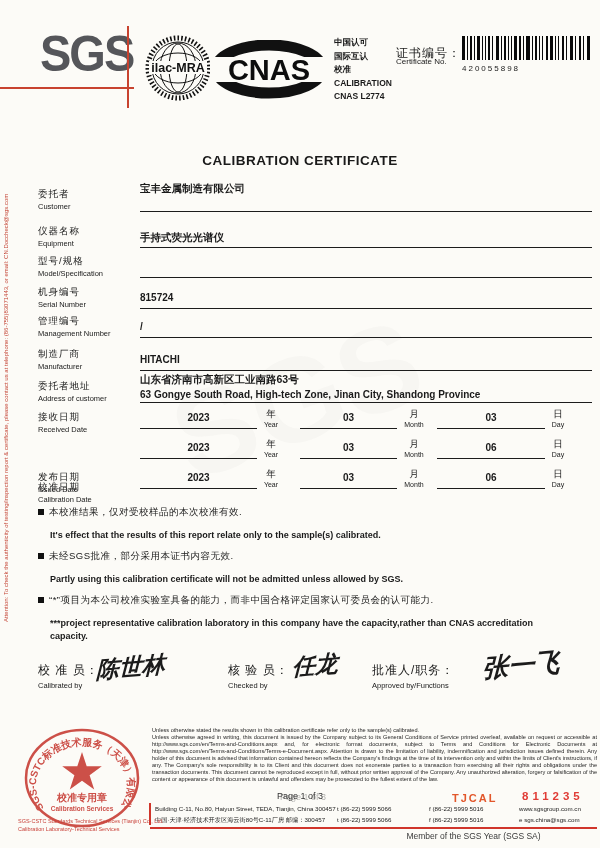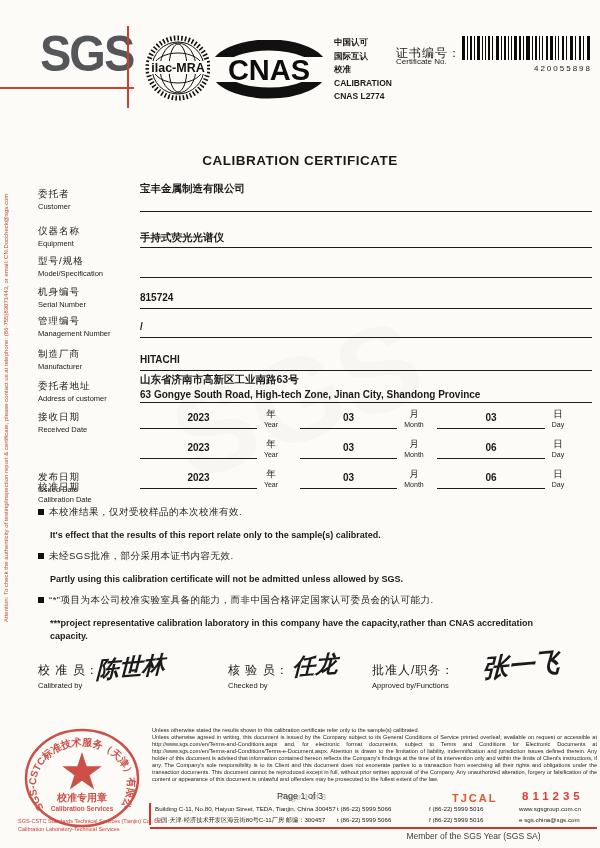--- a/index.html
+++ b/index.html
@@ -9,21 +9,21 @@
 
   
   .sgs-logo{left:40px;top:26px;font-size:47px;font-weight:700;letter-spacing:-2px;color:#55565a;
             font-family:"Liberation Sans",sans-serif;transform:scaleY(1.05);}
   .crop-v{left:127px;top:26px;width:2px;height:82px;background:#c8432f;}
   .crop-h{left:0px;top:87px;width:134px;height:2px;background:#c8432f;}
   .acc-lines{left:334px;top:36px;font-size:8.5px;font-weight:700;line-height:13.5px;}
   .certno-zh{left:396px;top:45px;font-size:12px;letter-spacing:1px;}
   .certno-en{left:396px;top:57px;font-size:8px;}
   .barcode{left:462px;top:36px;}
-  .barcode-num{left:462px;top:64px;width:130px;text-align:right;font-size:8px;letter-spacing:2px;}
+  .barcode-num{left:462px;top:64px;width:130px;text-align:left;font-size:8px;letter-spacing:2px;}
 
   
   .title-zh{left:0;top:116px;width:600px;text-align:center;font-size:27px;font-weight:700;
             letter-spacing:26px;padding-left:26px;box-sizing:border-box;}
   .title-en{left:0;top:153px;width:600px;text-align:center;font-size:13.5px;font-weight:700;letter-spacing:.5px;}
 
   
   .flabel{left:38px;}
   .flabel .zh{font-size:9.5px;letter-spacing:1px;}
   .flabel .en{font-size:7.5px;margin-top:1px;}

